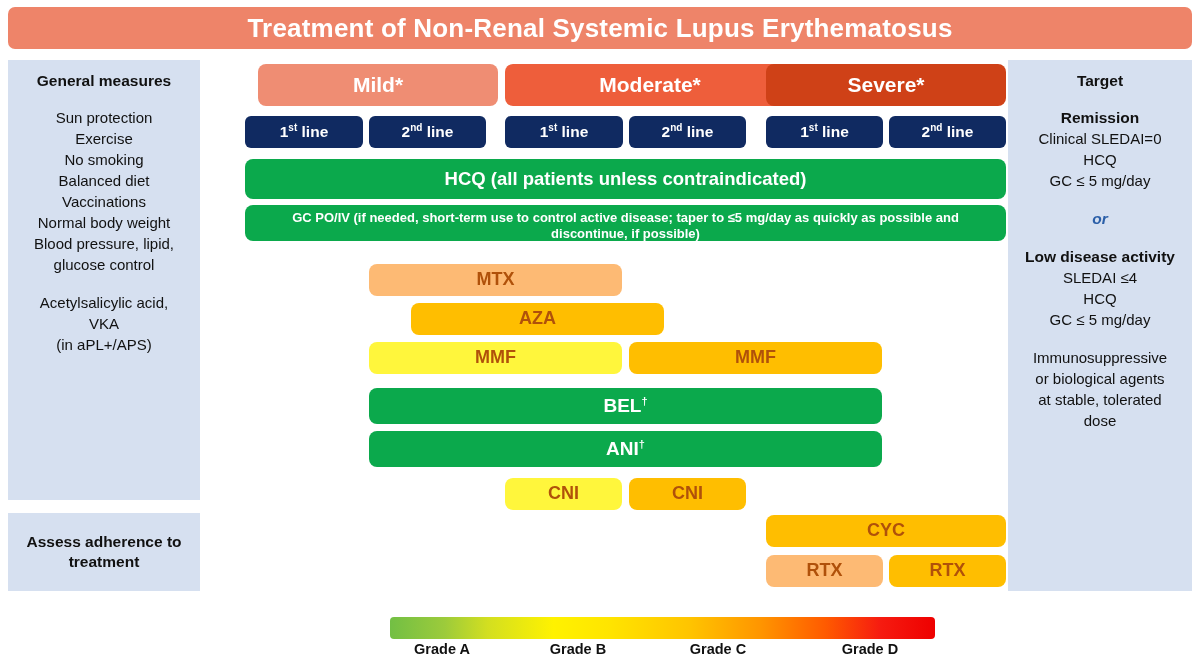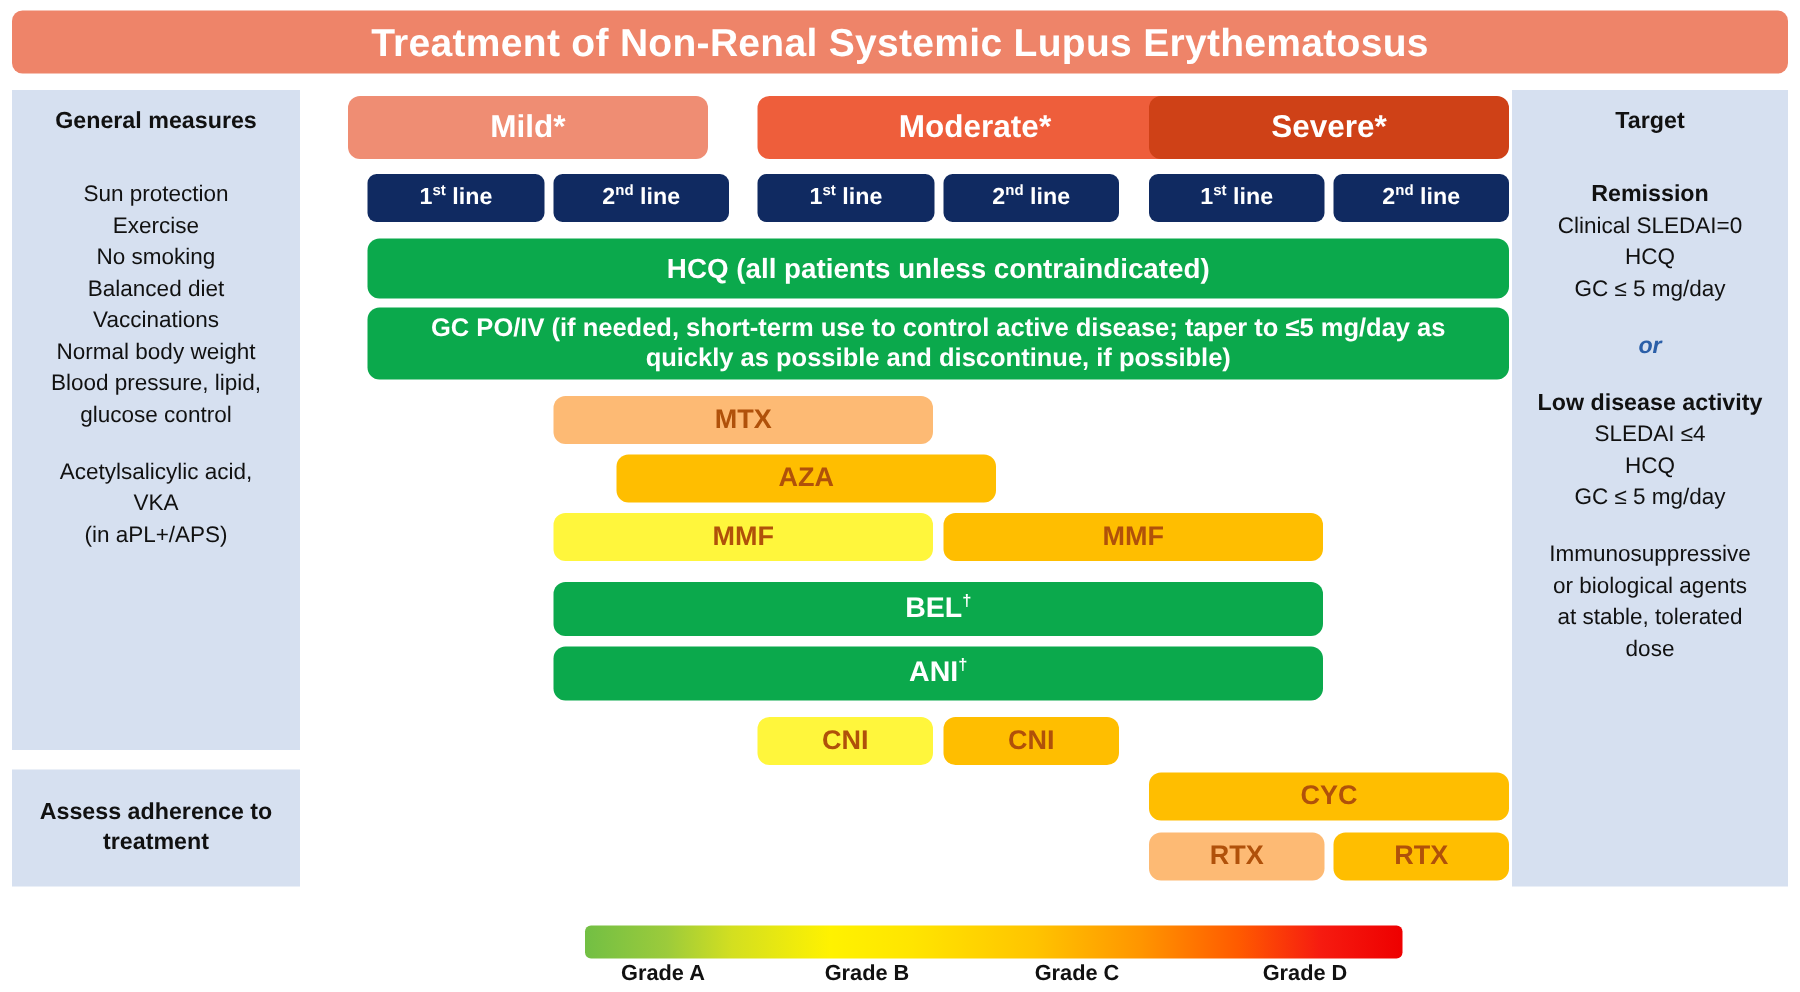--- a/index.html
+++ b/index.html
@@ -25,34 +25,34 @@
   }
 
   
   .side-panel{background:#d6e0f0;}
   #left-panel-general{left:8px;top:60px;width:192px;height:440px;}
   #left-panel-adherence{left:8px;top:513px;width:192px;height:78px;
      display:flex;align-items:center;justify-content:center;}
   #right-panel-target{left:1008px;top:60px;width:184px;height:531px;}
 
   .panel-inner{padding:12px 6px 0 6px;text-align:center;}
-  .panel-h{font-size:15.5px;font-weight:bold;margin-bottom:28px;line-height:1.2;}
+  .panel-h{font-size:15.5px;font-weight:bold;margin-bottom:16px;line-height:1.2;}
   .panel-line{font-size:15px;line-height:21px;}
   .panel-gap{height:17px;}
   .panel-sub{font-size:15.5px;font-weight:bold;line-height:21px;}
   .panel-or{font-size:15.5px;font-weight:bold;font-style:italic;color:#2b5fa8;line-height:21px;}
   #adherence-text{font-size:15.5px;font-weight:bold;line-height:20px;text-align:center;padding:0 4px;}
 
   
   .sev{
     height:42px;border-radius:8px;
     display:flex;align-items:center;justify-content:center;
     color:#ffffff;font-size:21px;font-weight:bold;
   }
-  #sev-mild{left:232px;top:64px;width:240px;background:#ef8d73;}
+  #sev-mild{left:258px;top:64px;width:240px;background:#ef8d73;}
   #sev-moderate{left:505px;top:64px;width:290px;background:#ee5e3b;}
   #sev-severe{left:766px;top:64px;width:240px;background:#cf4117;}
 
   
   .linebtn{
     height:32px;border-radius:6px;background:#102a61;
     display:flex;align-items:center;justify-content:center;
     color:#ffffff;font-size:15.5px;font-weight:bold;
   }
   .linebtn-sup{font-size:10px;vertical-align:super;line-height:0;}
@@ -69,21 +69,21 @@
     display:flex;align-items:center;justify-content:center;
     text-align:center;font-weight:bold;line-height:1.18;
   }
   .bar-green{background:#0ba94c;color:#ffffff;}
   .bar-yellow{background:#fdba74;color:#b0510a;}
   .bar-yellow-light{background:#fff63c;color:#b0510a;}
   .bar-amber{background:#ffbe00;color:#b0510a;}
   .sup{font-size:11px;vertical-align:super;line-height:0;}
 
   #bar-hcq{left:245px;top:159px;width:761px;height:40px;font-size:18.5px;}
-  #bar-gc{left:245px;top:205px;width:761px;height:48px;font-size:17px;padding:0 14px;}
+  #bar-gc{left:245px;top:205px;width:761px;height:36px;font-size:13px;padding:0 14px;align-items:flex-end;}
   #bar-mtx{left:369px;top:264px;width:253px;height:32px;font-size:18px;}
   #bar-aza{left:369px;top:303px;width:253px;height:32px;font-size:18px;margin-left:42px;}
   #bar-mmf-l{left:369px;top:342px;width:253px;height:32px;font-size:18px;}
   #bar-mmf-r{left:629px;top:342px;width:253px;height:32px;font-size:18px;}
   #bar-bel{left:369px;top:388px;width:513px;height:36px;font-size:19px;}
   #bar-ani{left:369px;top:431px;width:513px;height:36px;font-size:19px;}
   #bar-cni-l{left:505px;top:478px;width:117px;height:32px;font-size:18px;}
   #bar-cni-r{left:629px;top:478px;width:117px;height:32px;font-size:18px;}
   #bar-cyc{left:766px;top:515px;width:240px;height:32px;font-size:18px;}
   #bar-rtx-l{left:766px;top:555px;width:117px;height:32px;font-size:18px;}

